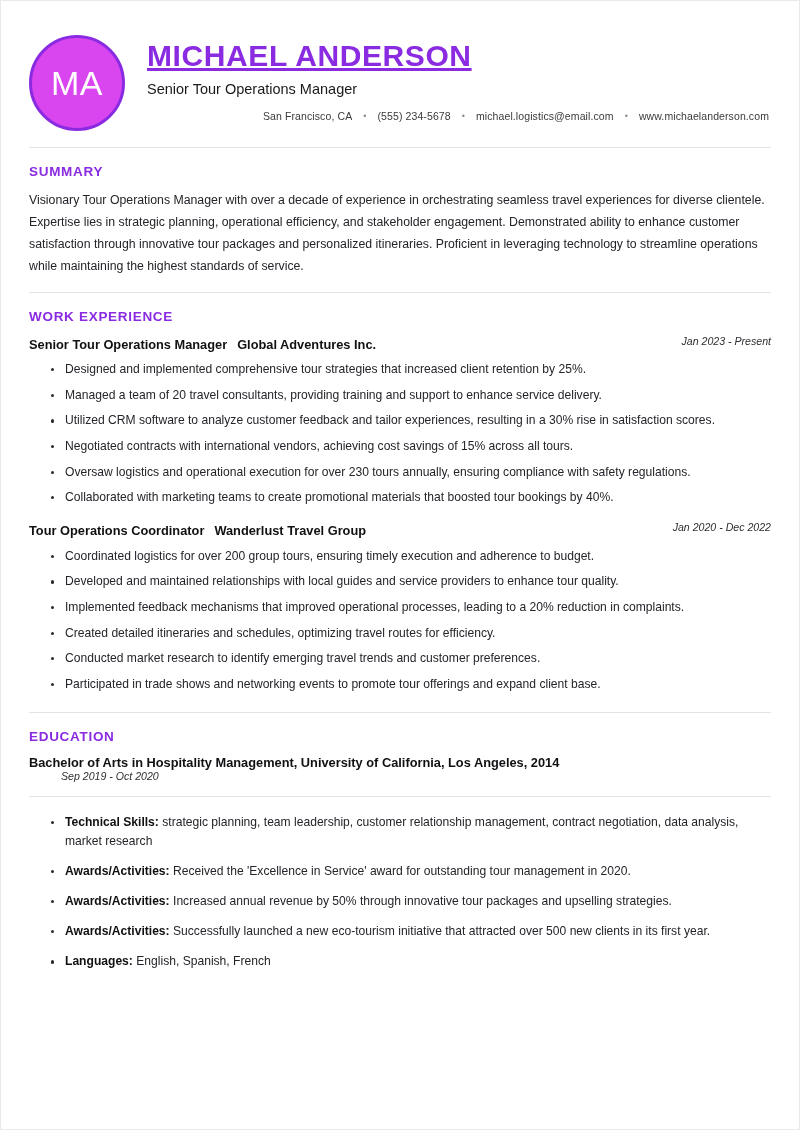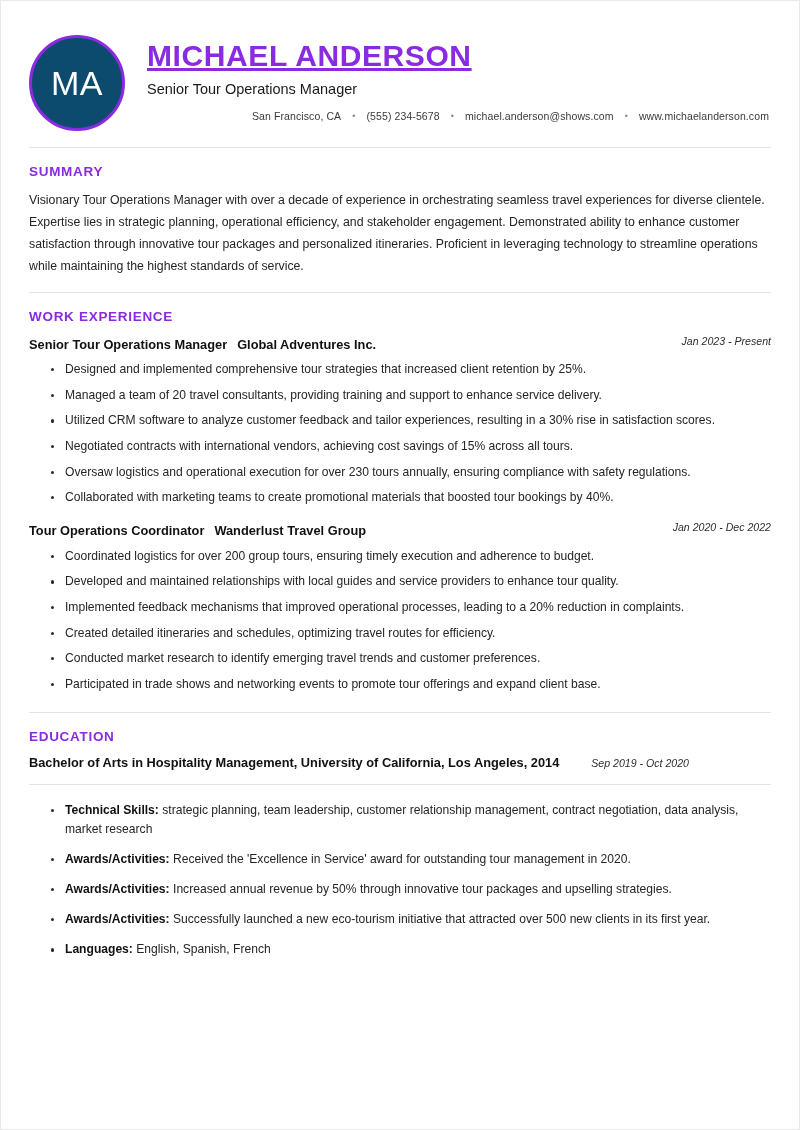--- a/index.html
+++ b/index.html
@@ -30,21 +30,21 @@
     display: flex;
     align-items: flex-start;
     padding-top: 30px;
     padding-bottom: 16px;
   }
   .avatar {
     width: 96px;
     height: 96px;
     min-width: 96px;
     border-radius: 50%;
-    background: #0c4a6e;
+    background: #d946ef;
     border: 3px solid #8a2be2;
     box-sizing: border-box;
     display: flex;
     align-items: center;
     justify-content: center;
     margin-top: 4px;
   }
   .avatar-initials {
     color: #ffffff;
     font-size: 34px;
@@ -169,20 +169,21 @@
     height: 3.2px;
     border-radius: 50%;
     background: #2a2a2e;
   }
 
   
   .edu-row {
     display: flex;
     align-items: baseline;
     justify-content: flex-start;
+    flex-direction: column;
   }
   .edu-degree {
     font-size: 12.8px;
     font-weight: bold;
     color: #111114;
   }
   .edu-dates {
     font-size: 10.6px;
     font-style: italic;
     color: #2e2e33;
@@ -209,21 +210,21 @@
       <span class="avatar-initials">MA</span>
     </div>
     <div class="header-text">
       <h1 class="full-name">MICHAEL ANDERSON</h1>
       <div class="job-headline">Senior Tour Operations Manager</div>
       <div class="contact-line">
         <span class="contact-item">San Francisco, CA</span>
         <span class="contact-sep">•</span>
         <span class="contact-item">(555) 234-5678</span>
         <span class="contact-sep">•</span>
-        <span class="contact-item">michael.anderson@shows.com</span>
+        <span class="contact-item">michael.logistics@email.com</span>
         <span class="contact-sep">•</span>
         <span class="contact-item">www.michaelanderson.com</span>
       </div>
     </div>
   </div>
 
   <hr class="divider">
 
   <div class="section">
     <h2 class="section-title">SUMMARY</h2>

